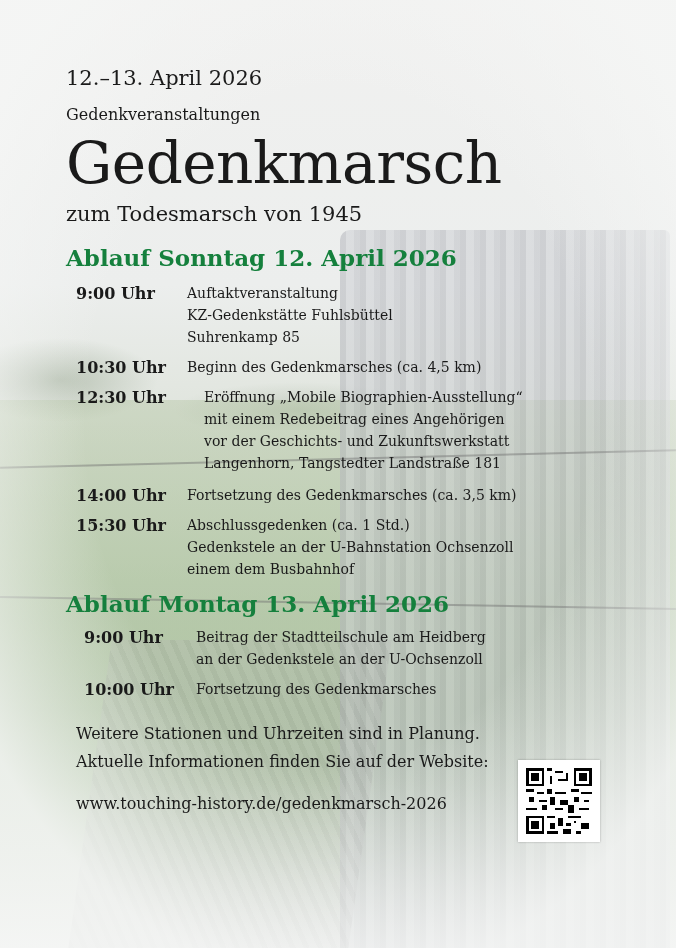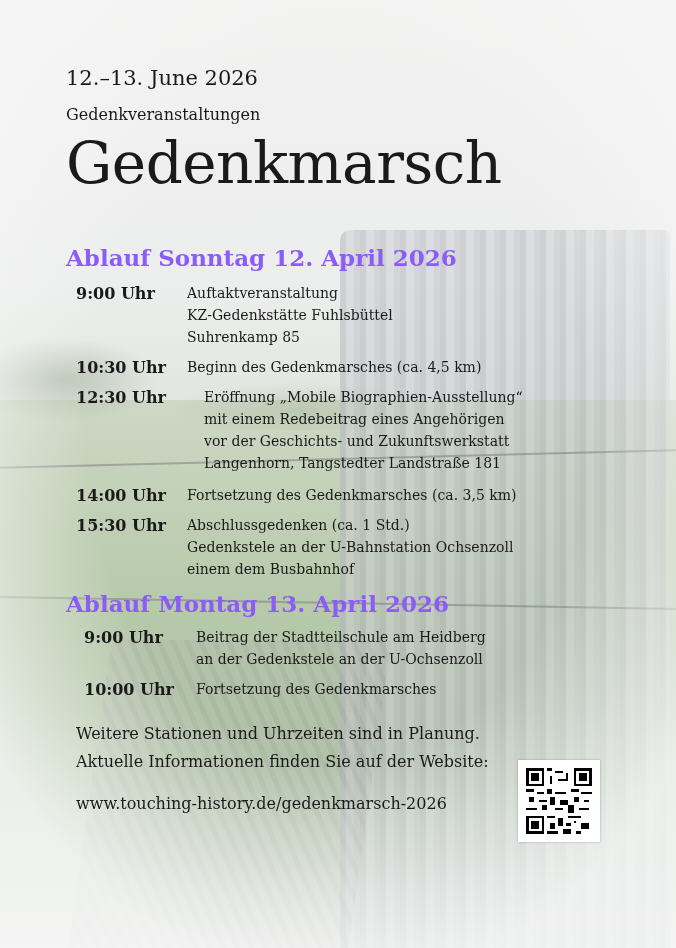--- a/index.html
+++ b/index.html
@@ -9,43 +9,44 @@
   .field { position:absolute; left:0; top:400px; width:676px; height:548px; background: linear-gradient(180deg, rgba(170,190,150,.35), rgba(150,180,130,.45) 40%, rgba(130,170,110,.35) 70%, rgba(240,242,240,.0)); }
   .post { position:absolute; left:340px; top:230px; width:330px; height:718px; background: repeating-linear-gradient(90deg, rgba(180,182,188,.55) 0 6px, rgba(205,207,212,.55) 6px 14px, rgba(190,192,198,.55) 14px 20px); border-radius:10px 6px 0 0; }
   .post2 { position:absolute; left:90px; top:640px; width:280px; height:308px; background: repeating-linear-gradient(60deg, rgba(150,150,150,.25) 0 5px, rgba(180,180,180,.25) 5px 12px); transform:skewX(-8deg); }
   .wire { position:absolute; height:2px; background: rgba(110,110,110,.45); }
   .vignette { position:absolute; inset:0; background: radial-gradient(ellipse 420px 560px at 50% 45%, transparent 60%, rgba(245,246,245,.85) 100%); }
   .content { position:absolute; inset:0; }
   .date { position:absolute; left:66px; top:66px; font-size:21px; }
   .kicker { position:absolute; left:66px; top:105px; font-size:16px; }
   .title { position:absolute; left:66px; top:134px; font-size:58px; font-weight:normal; letter-spacing:-0.5px; line-height:1; }
   .subtitle { position:absolute; left:66px; top:202px; font-size:21px; }
-  .section-h { position:absolute; left:66px; font-size:23px; font-weight:bold; color:#8b5cf6; }
+  .section-h { position:absolute; left:66px; font-size:23px; font-weight:bold; color:#15803d; }
   .time { position:absolute; font-weight:bold; font-size:16px; }
   .desc { position:absolute; font-size:14px; line-height:22px; }
   .note { position:absolute; left:76px; font-size:16px; }
   .qr { position:absolute; left:518px; top:760px; width:82px; height:82px; background:#fff; box-shadow:0 0 2px rgba(0,0,0,.3); }
   .qr svg { position:absolute; left:8px; top:8px; }
 </style>
 </head>
 <body>
 
 <div class="bg"></div>
 <div class="trees"></div>
 <div class="field"></div>
 <div class="post"></div>
 <div class="post2"></div>
 <div class="wire" style="left:0;top:458px;width:676px;transform:rotate(-1.5deg);"></div>
 <div class="wire" style="left:0;top:602px;width:676px;transform:rotate(1deg);"></div>
 <div class="vignette"></div>
 
 <div class="content">
-  <div class="date">12.–13. June 2026</div>
+  <div class="date">12.–13. April 2026</div>
   <div class="kicker">Gedenkveranstaltungen</div>
   <div class="title">Gedenkmarsch</div>
+  <div class="subtitle">zum Todesmarsch von 1945</div>
 
   <div class="section-h" style="top:244px;">Ablauf Sonntag 12. April 2026</div>
 
   <div class="time" style="left:76px;top:284px;">9:00 Uhr</div>
   <div class="desc" style="left:187px;top:282px;">
     <div>Auftaktveranstaltung</div>
     <div>KZ-Gedenkstätte Fuhlsbüttel</div>
     <div>Suhrenkamp 85</div>
   </div>
 

